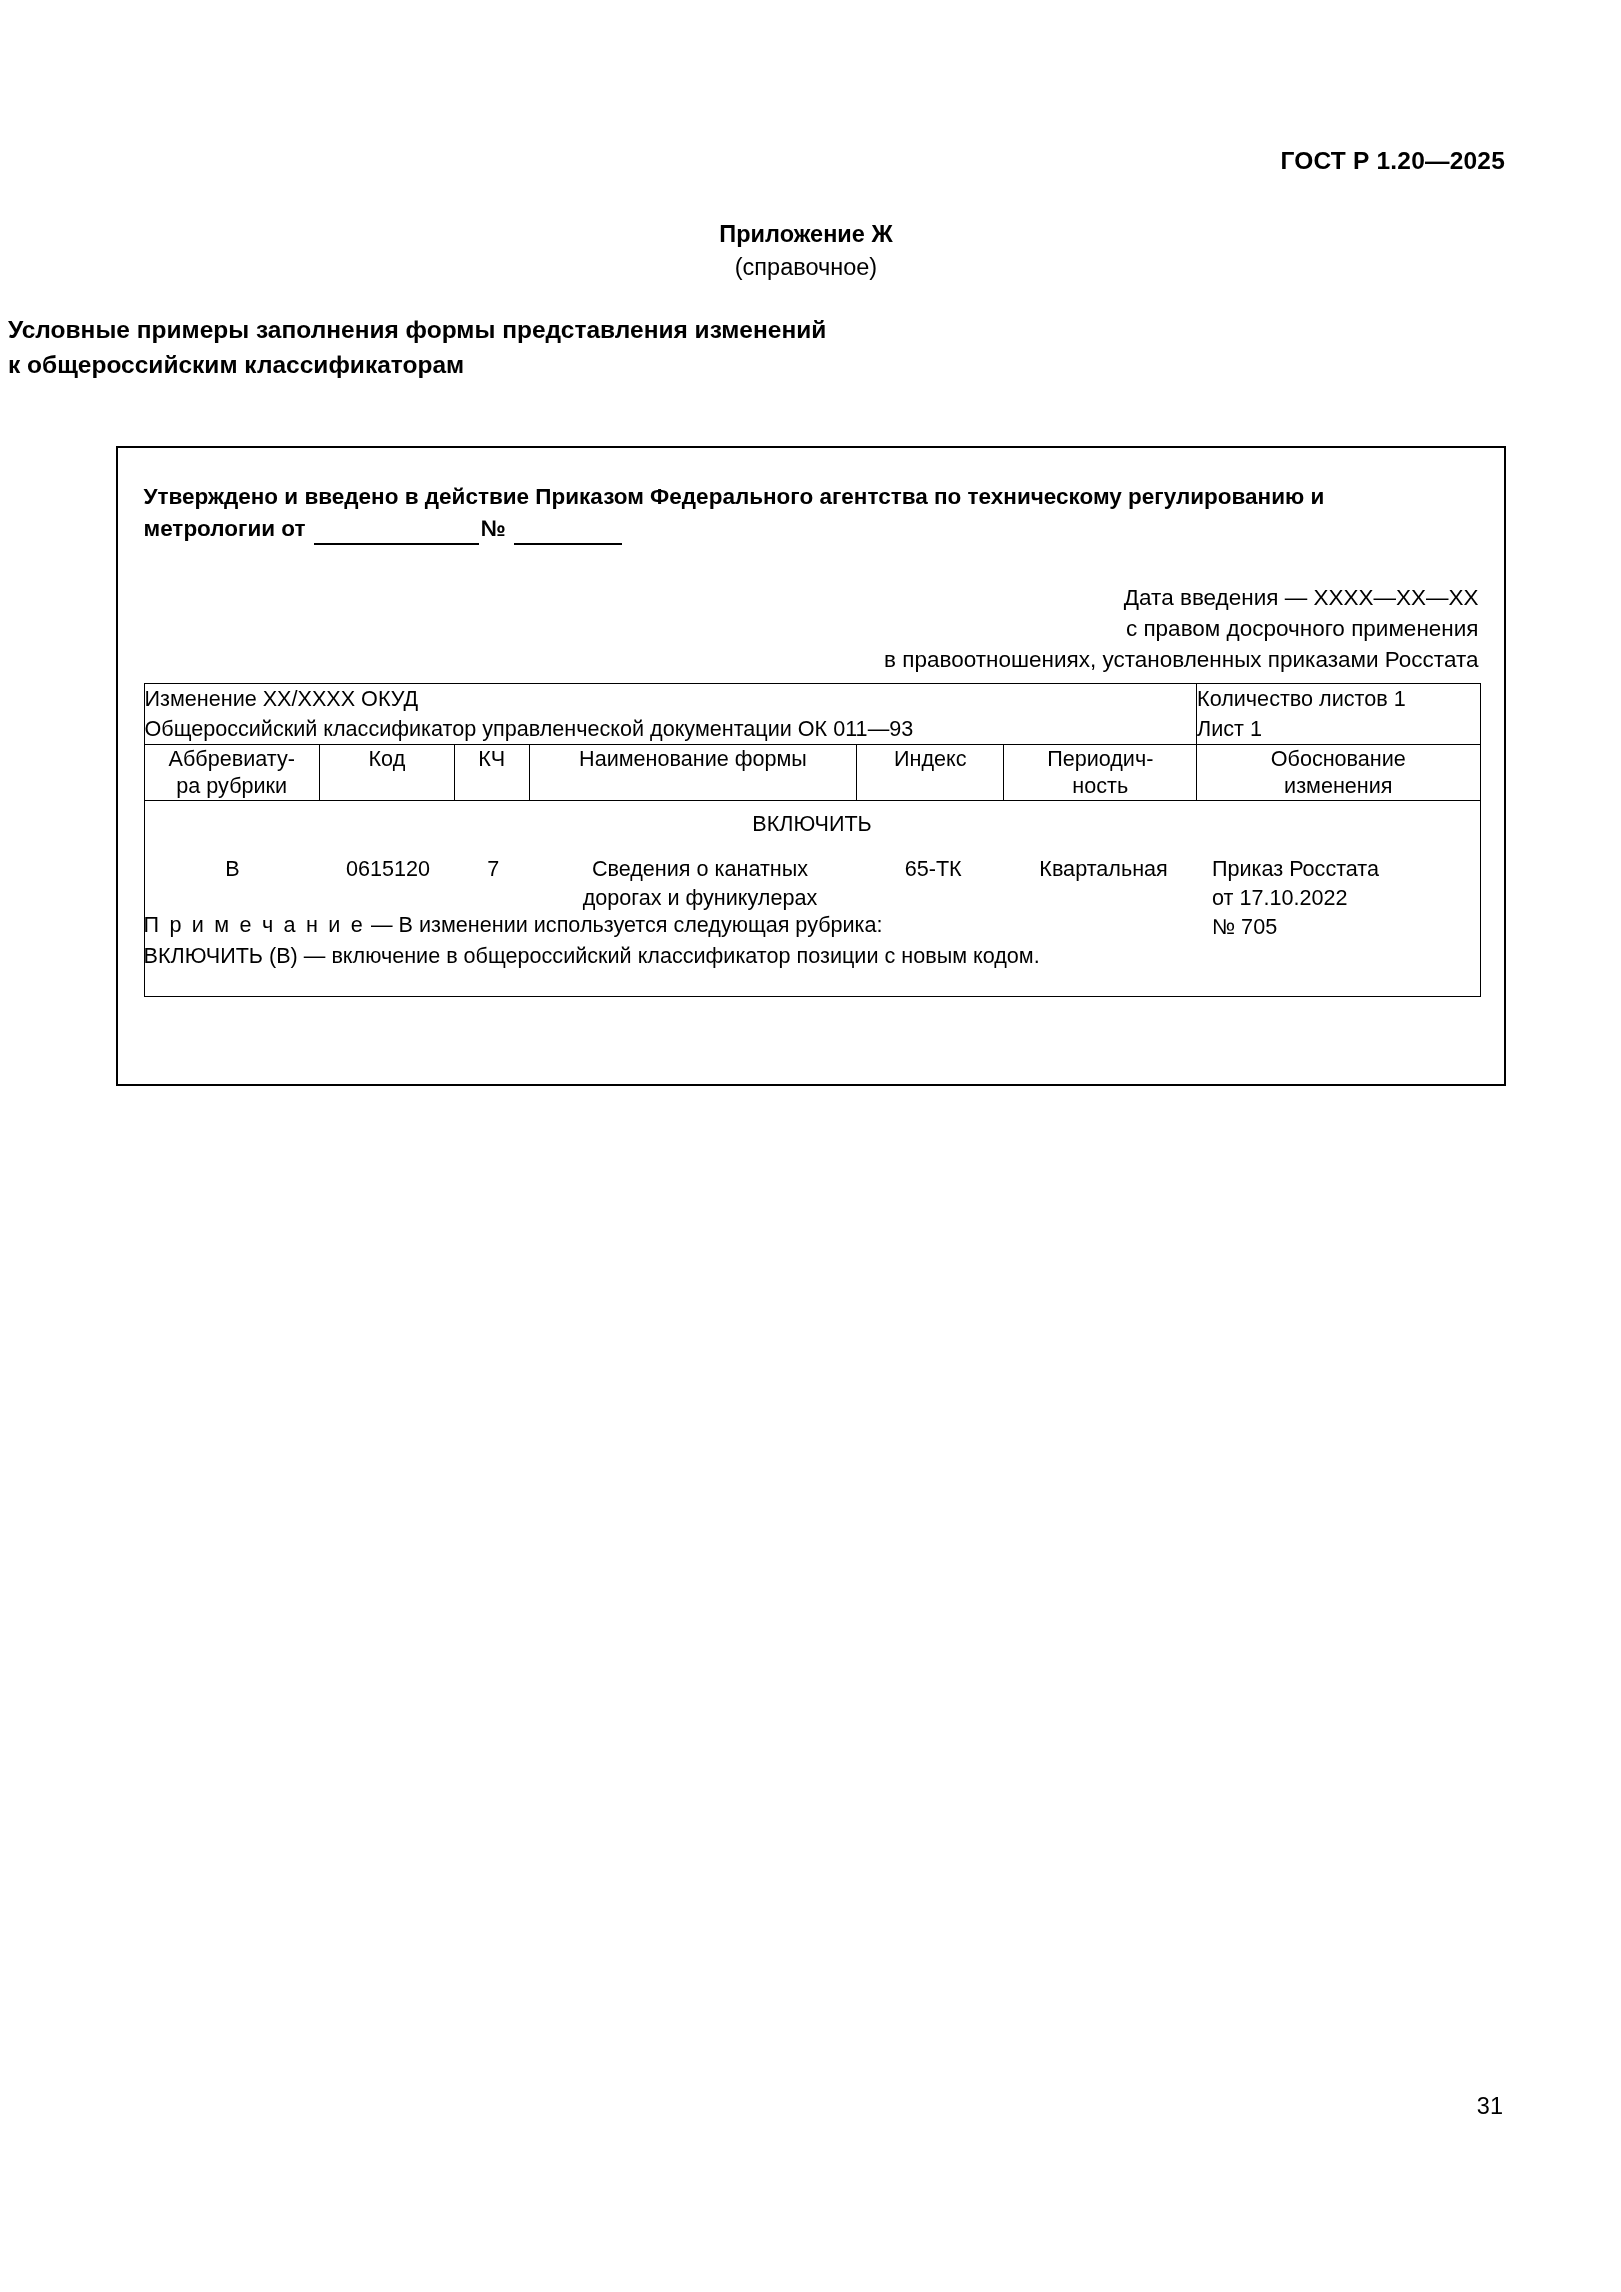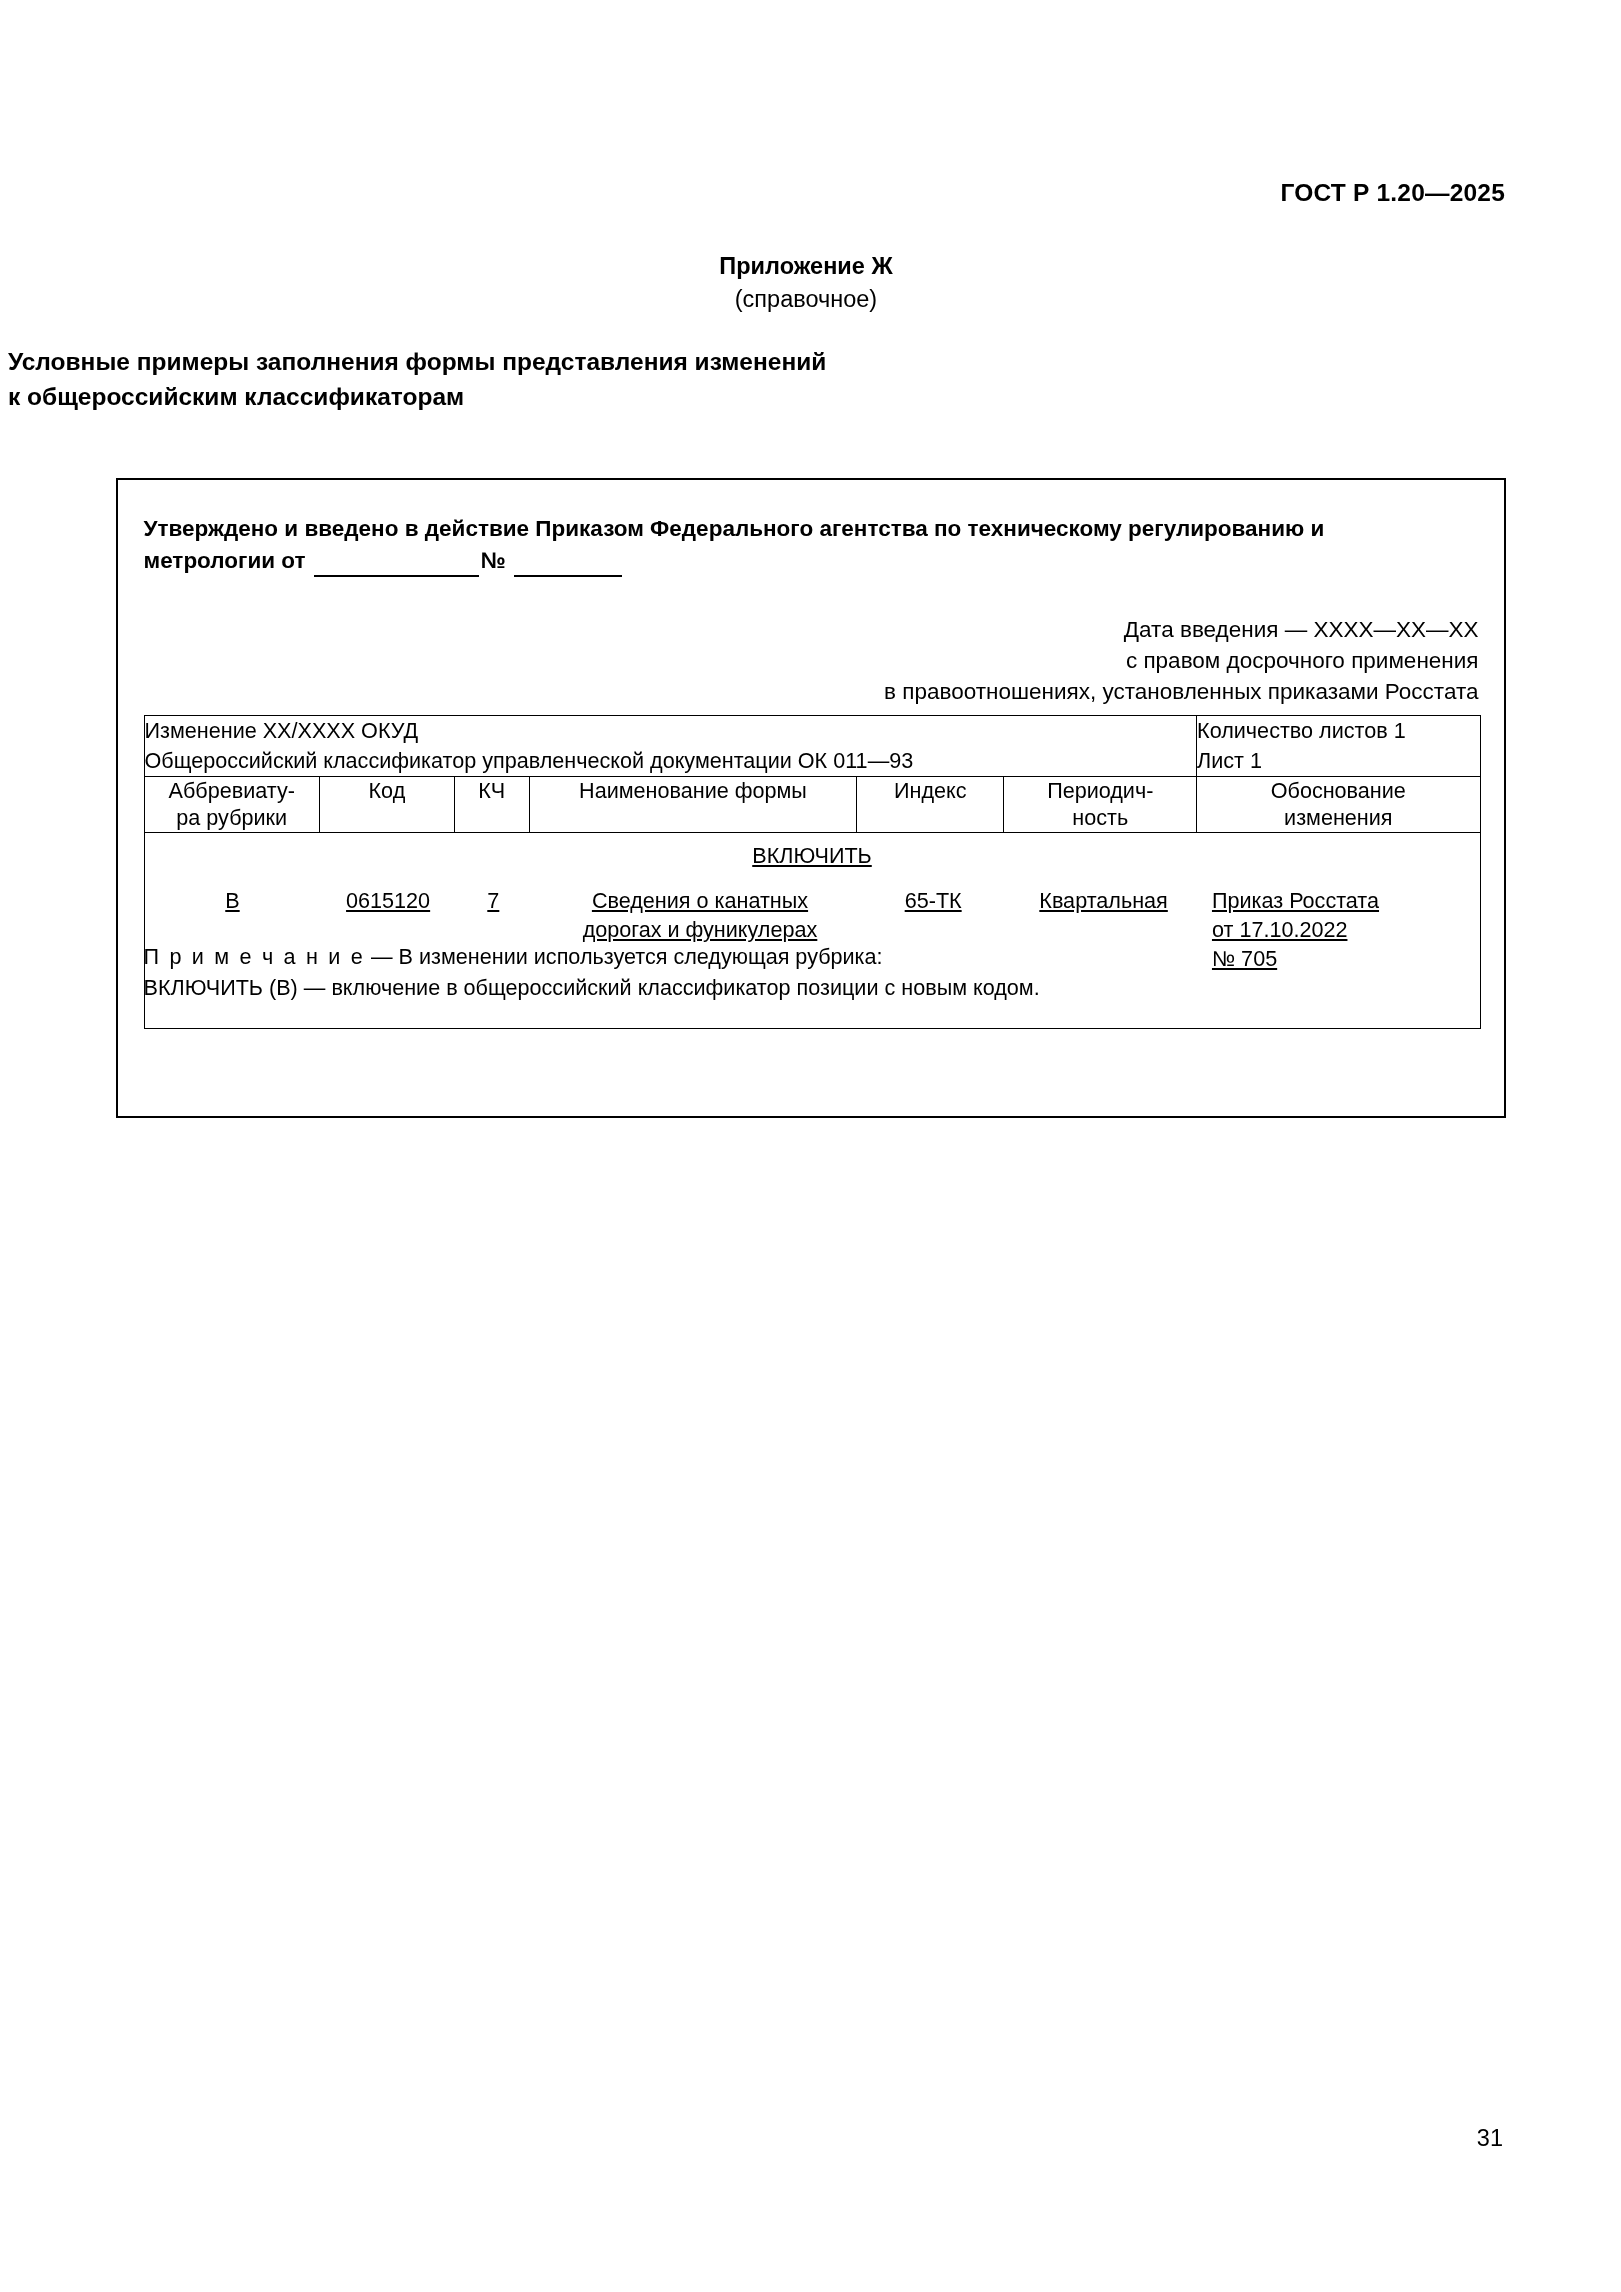--- a/index.html
+++ b/index.html
@@ -11,21 +11,20 @@
     width: 1621px;
     height: 2293px;
     position: relative;
     font-family: "Liberation Sans", sans-serif;
     color: #000000;
     -webkit-font-smoothing: antialiased;
   }
   .page {
     position: absolute;
     inset: 0;
-    margin-top: 32px;
   }
 
   .doc-header {
     position: absolute;
     top: 147px;
     right: 116px;
     font-size: 24.5px;
     font-weight: bold;
     letter-spacing: 0.2px;
   }
@@ -235,21 +234,21 @@
           <td class="hdr-cell">
             <div>Периодич-</div>
             <div>ность</div>
           </td>
           <td class="hdr-cell">
             <div>Обоснование</div>
             <div>изменения</div>
           </td>
         </tr>
         <tr>
-          <td colspan="7" style="padding:0;text-decoration:underline;">
+          <td colspan="7" style="padding:0;">
             <div class="section-label">ВКЛЮЧИТЬ</div>
             <div class="body-area">
               <table style="width:100%; table-layout:fixed; border-collapse:collapse;">
                 <colgroup>
                   <col style="width:143px">
                   <col style="width:110px">
                   <col style="width:61px">
                   <col style="width:267px">
                   <col style="width:120px">
                   <col style="width:157px">

